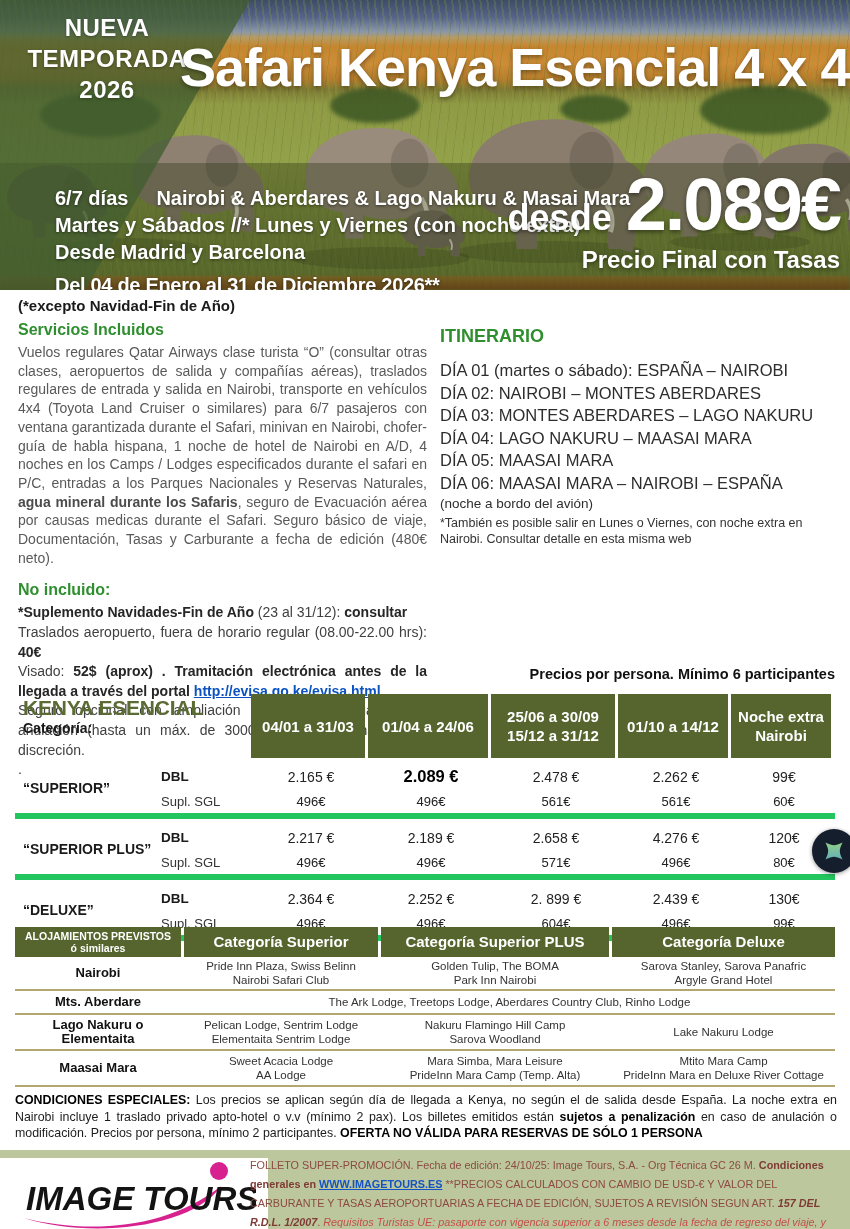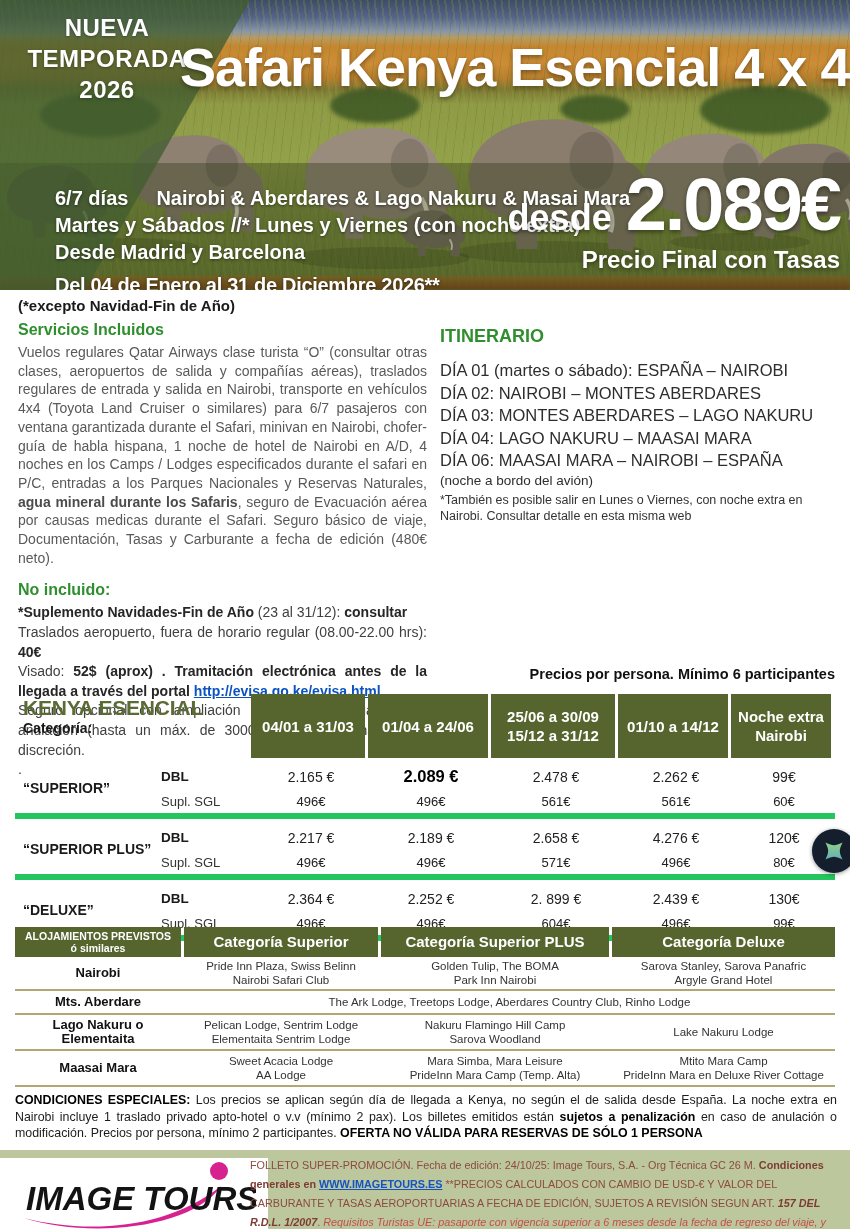--- a/index.html
+++ b/index.html
@@ -189,20 +189,21 @@
       <p class="noinc-p">.</p>
     </div>
   </div>
 
   <div class="col-right">
     <div class="itin-h">ITINERARIO</div>
     <div class="itin-day">DÍA 01 (martes o sábado): ESPAÑA – NAIROBI</div>
     <div class="itin-day">DÍA 02: NAIROBI – MONTES ABERDARES</div>
     <div class="itin-day">DÍA 03: MONTES ABERDARES – LAGO NAKURU</div>
     <div class="itin-day">DÍA 04: LAGO NAKURU – MAASAI MARA</div>
+    <div class="itin-day">DÍA 05: MAASAI MARA</div>
     <div class="itin-day">DÍA 06: MAASAI MARA – NAIROBI – ESPAÑA</div>
     <div class="itin-small">(noche a bordo del avión)</div>
     <div class="itin-note">*También es posible salir en Lunes o Viernes, con noche extra en Nairobi. Consultar detalle en esta misma web</div>
   </div>
 
   <div class="ptable-note">Precios por persona. Mínimo 6 participantes</div>
 
   <div class="ptable">
     <div class="pt-head">
       <div class="pt-title-cell">

